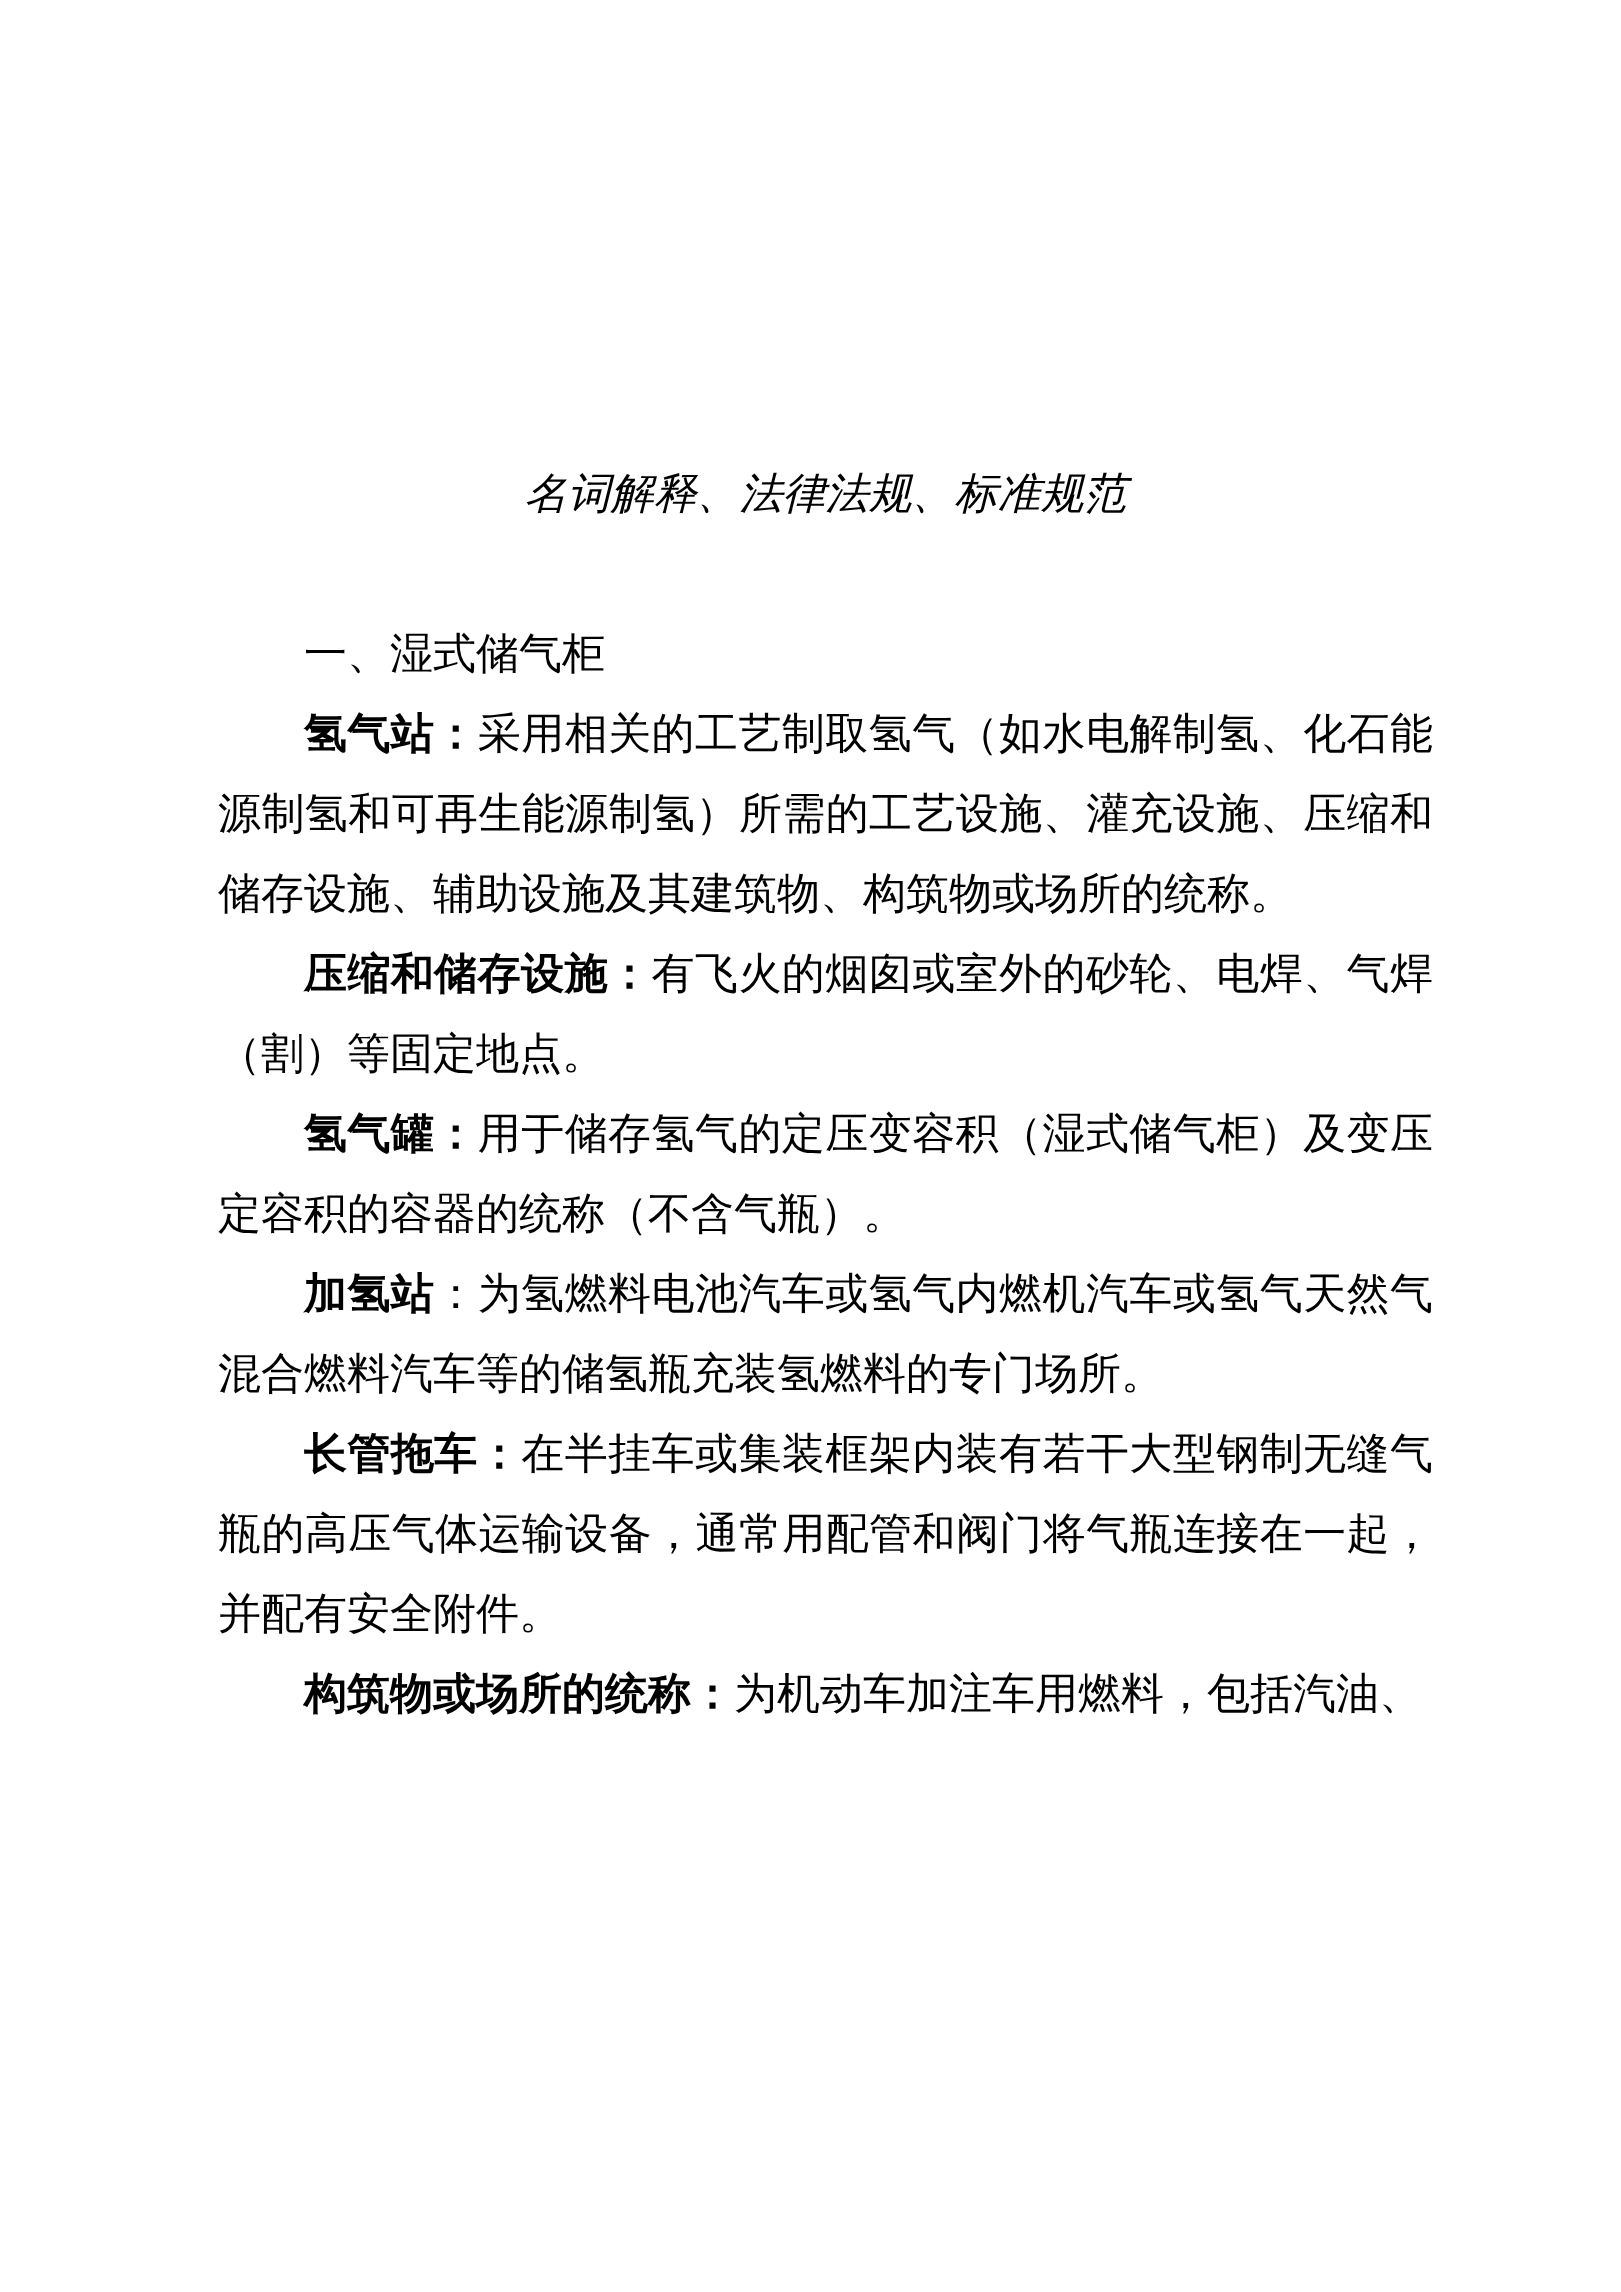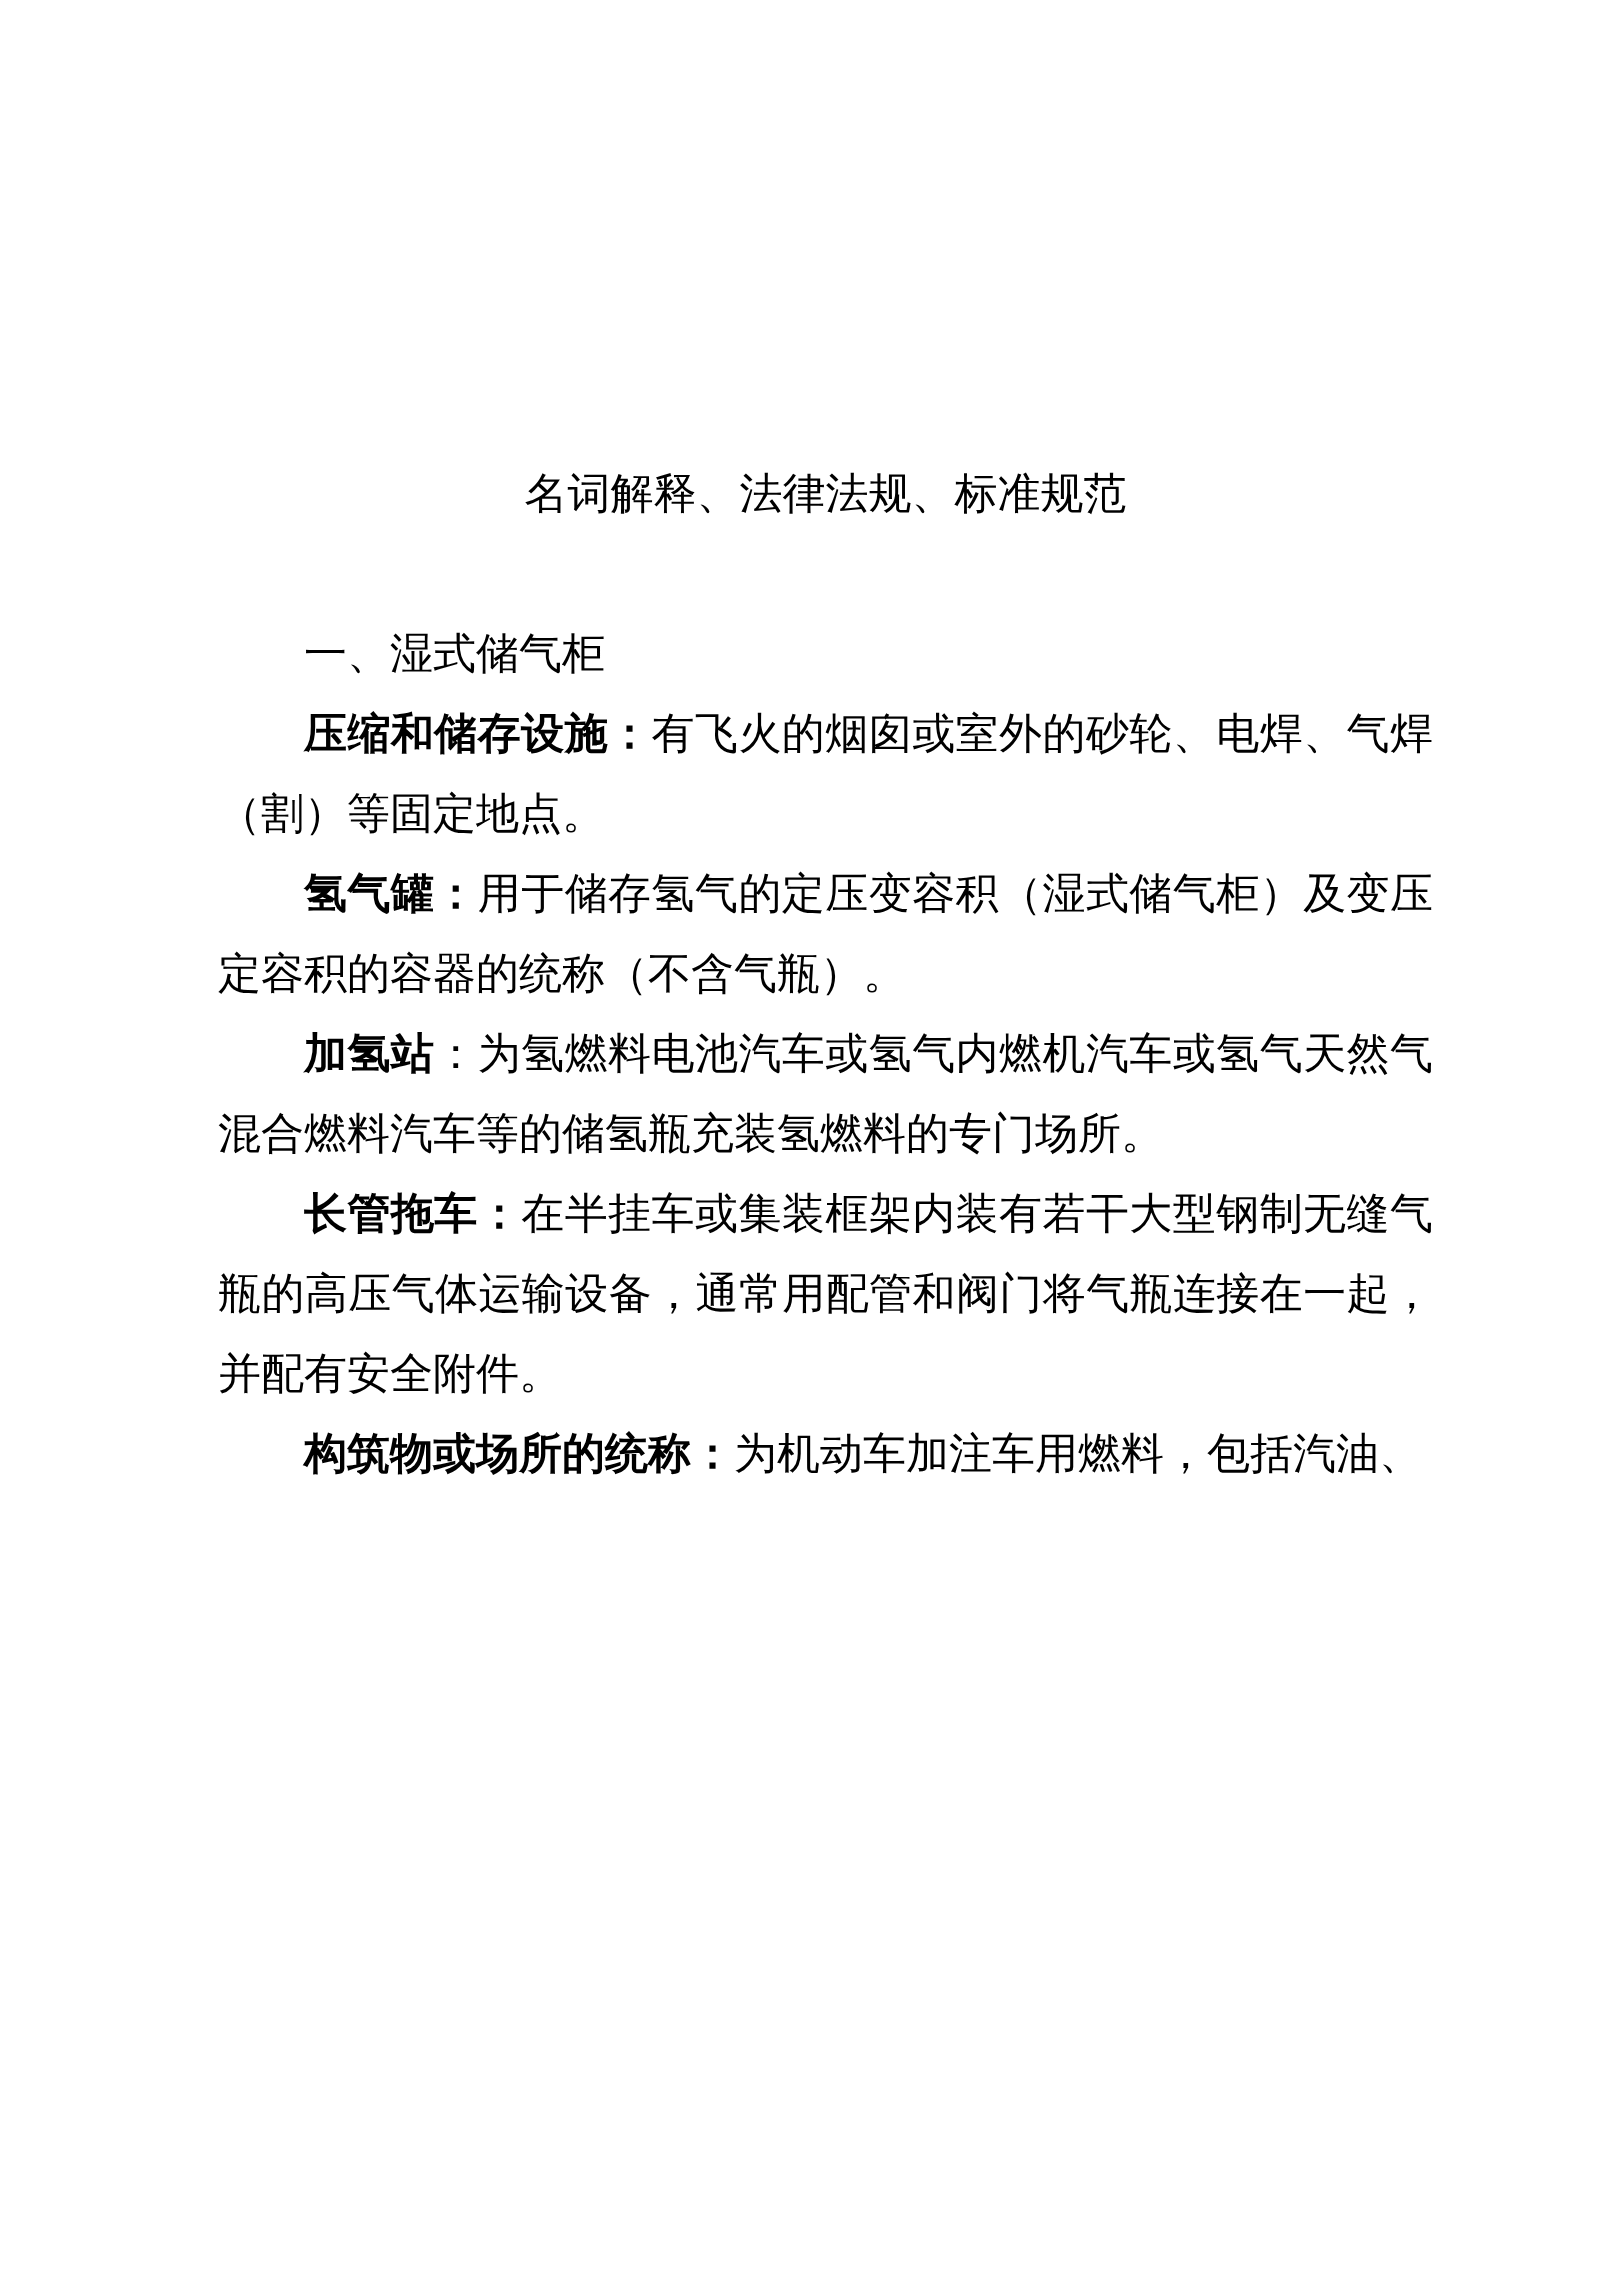--- a/index.html
+++ b/index.html
@@ -28,20 +28,21 @@
   .attachment-label {
     font-weight: bold;
     text-align: left;
   }
   .doc-title {
     text-align: center;
     margin: 80px 0;
     font-weight: normal;
     font-size: 43px;
     line-height: 80px;
+    font-style: italic;
   }
   .section-heading {
     text-indent: 86px;
     font-weight: normal;
   }
   .definitions p.para {
     margin: 0;
     text-indent: 86px;
     text-align: justify;
   }
@@ -53,20 +54,21 @@
   }
 </style>
 </head>
 <body>
 
 <div class="page">
   <div class="content">
     <div class="doc-title">名词解释、法律法规、标准规范</div>
     <div class="section-heading">一、湿式储气柜</div>
     <div class="definitions">
+  <p class="para"><b class="term">氢气站：</b><span class="def-text">采用相关的工艺制取氢气（如水电解制氢、化石能源制氢和可再生能源制氢）所需的工艺设施、灌充设施、压缩和储存设施、辅助设施及其建筑物、构筑物或场所的统称。</span></p>
 
 
   <p class="para"><b class="term">压缩和储存设施：</b><span class="def-text">有飞火的烟囱或室外的砂轮、电焊、气焊（割）等固定地点。</span></p>
 
   <p class="para"><b class="term">氢气罐：</b><span class="def-text">用于储存氢气的定压变容积（湿式储气柜）及变压定容积的容器的统称（不含气瓶）。</span></p>
 
 
   <p class="para"><b class="term">加氢站</b><span class="def-text">：为氢燃料电池汽车或氢气内燃机汽车或氢气天然气混合燃料汽车等的储氢瓶充装氢燃料的专门场所。</span></p>
 
   <p class="para"><b class="term">长管拖车：</b><span class="def-text">在半挂车或集装框架内装有若干大型钢制无缝气瓶的高压气体运输设备，通常用配管和阀门将气瓶连接在一起，并配有安全附件。</span></p>

